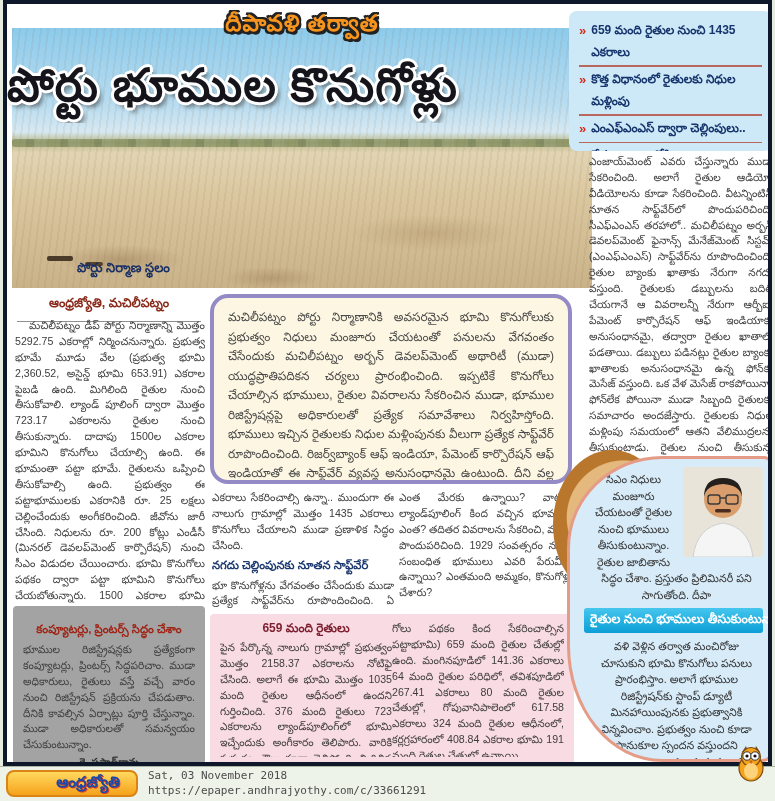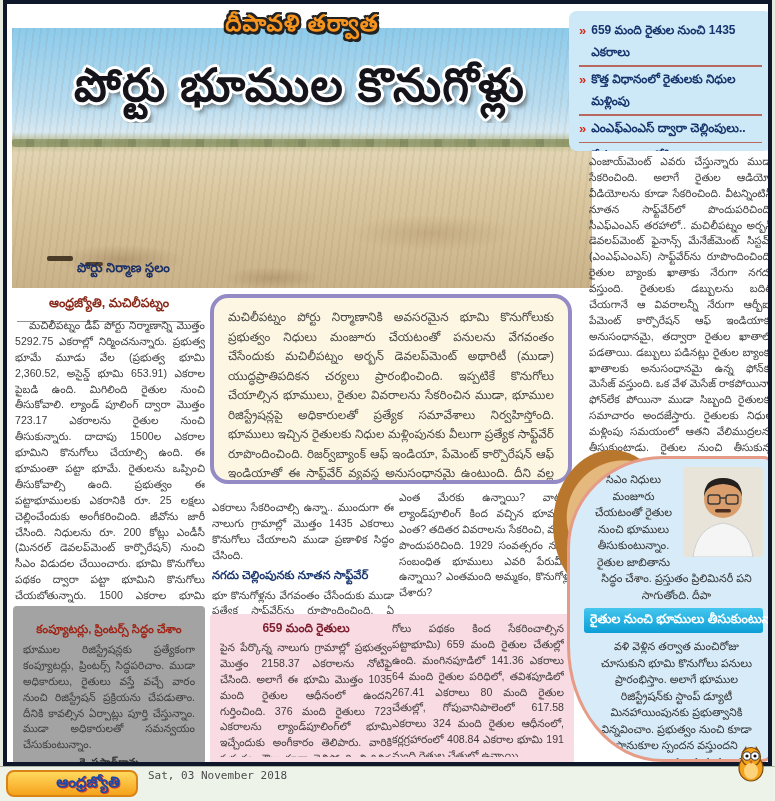--- a/index.html
+++ b/index.html
@@ -22,21 +22,21 @@
   .treeline{left:5px;top:135px;width:580px;height:8px;
     background:repeating-linear-gradient(90deg,#6d7a4a 0 14px,#55663c 14px 22px,#77855a 22px 34px);
     opacity:.55;border-radius:3px;}
   .boat1{left:40px;top:252px;width:26px;height:5px;background:#4a3a28;border-radius:2px;}
   .boat2{left:78px;top:258px;width:18px;height:4px;background:#54422c;border-radius:2px;}
 
   .kicker{left:60px;top:6px;width:470px;text-align:center;z-index:6;
     font-size:23px;font-weight:bold;color:#f7941d;letter-spacing:1px;
     text-shadow:-2px -2px 0 #222,2px -2px 0 #222,-2px 2px 0 #222,2px 2px 0 #222,
                 0 2px 0 #222,0 -2px 0 #222,2px 3px 0 #222;}
-  .headline{left:0;top:54px;width:585px;text-align:center;z-index:6;
+  .headline{left:0;top:54px;width:585px;text-align:left;z-index:6;
     font-size:46px;font-weight:bold;color:#14141a;letter-spacing:1px;
     text-shadow:-2px -2px 0 #fff,2px -2px 0 #fff,-2px 2px 0 #fff,2px 2px 0 #fff,
                 0 -3px 0 #fff,0 3px 0 #fff,-3px 0 0 #fff,3px 0 0 #fff,
                 4px 5px 4px rgba(40,40,40,.55);}
   .caption{left:70px;top:256px;z-index:6;font-size:13px;font-weight:bold;color:#1a2f66;}
 
   
   .bullets{left:562px;top:7px;width:203px;height:140px;background:#cde8f6;border-radius:8px;
            padding:7px 10px 4px 10px;z-index:7;}
   .bullet-item{display:flex;gap:7px;font-size:12px;font-weight:bold;color:#17356d;
@@ -49,21 +49,21 @@
   .dateline{left:10px;top:292px;width:184px;text-align:center;font-size:12.5px;font-weight:bold;
             color:#8a2a1b;border-bottom:1px solid #8f8f8f;padding-bottom:8px;}
   .bodytext{font-size:10.6px;line-height:1.5;color:#3d3d3d;text-align:justify;}
   .col1{left:8px;top:314px;width:190px;height:286px;}
   .col1 .bodytext{text-indent:14px;}
 
   .leadbox{left:203px;top:290px;width:362px;height:190px;background:#fcf6e2;
            border:4px solid #948ac5;border-radius:18px;padding:10px 14px;}
   .leadbox .bodytext{font-size:12px;line-height:1.63;color:#4a4a4a;}
 
-  .col2a{left:205px;top:496px;width:182px;height:120px;}
+  .col2a{left:205px;top:486px;width:182px;height:120px;}
   .col3a{left:392px;top:486px;width:174px;height:122px;}
   .subhead{font-size:11.5px;font-weight:bold;color:#1d3a70;margin:5px 0 3px 0;}
 
   .pinkbox{left:203px;top:610px;width:364px;height:150px;background:#f9dbe3;border-radius:4px;
            display:flex;padding:7px 10px;}
   .pinkcol{flex:1 1 50%;overflow:hidden;}
   .pink-heading{text-align:center;font-size:12px;font-weight:bold;color:#7d1f2e;margin-bottom:2px;}
 
   .yellowbox{left:6px;top:602px;width:192px;height:158px;background:#a3a3a3;border-radius:4px;
              padding:17px 10px;}
@@ -195,20 +195,21 @@
     </div>
 
   </div>
 
   <div class="abs footerbar"></div>
   <div class="abs logo">
     <span class="logo-text">ఆంధ్రజ్యోతి</span>
   </div>
   <div class="abs meta">
     <div>Sat, 03 November 2018</div>
+    <div>https://epaper.andhrajyothy.com/c/33661291</div>
   </div>
   <div class="abs owl">
     <svg width="30" height="38" viewBox="0 0 30 38">
       <path d="M6,8 L10,2 L12,9 Z" fill="#7a4a12"></path>
       <path d="M24,8 L20,2 L18,9 Z" fill="#7a4a12"></path>
       <ellipse cx="15" cy="24" rx="12" ry="13" fill="#f6a31c" stroke="#7a4a12" stroke-width="1.2"></ellipse>
       <circle cx="15" cy="13" r="9.5" fill="#f6a31c" stroke="#7a4a12" stroke-width="1.2"></circle>
       <ellipse cx="15" cy="27" rx="7" ry="8" fill="#fcd37a"></ellipse>
       <circle cx="11" cy="12" r="4.2" fill="#ffffff" stroke="#333" stroke-width="1"></circle>
       <circle cx="19" cy="12" r="4.2" fill="#ffffff" stroke="#333" stroke-width="1"></circle>

